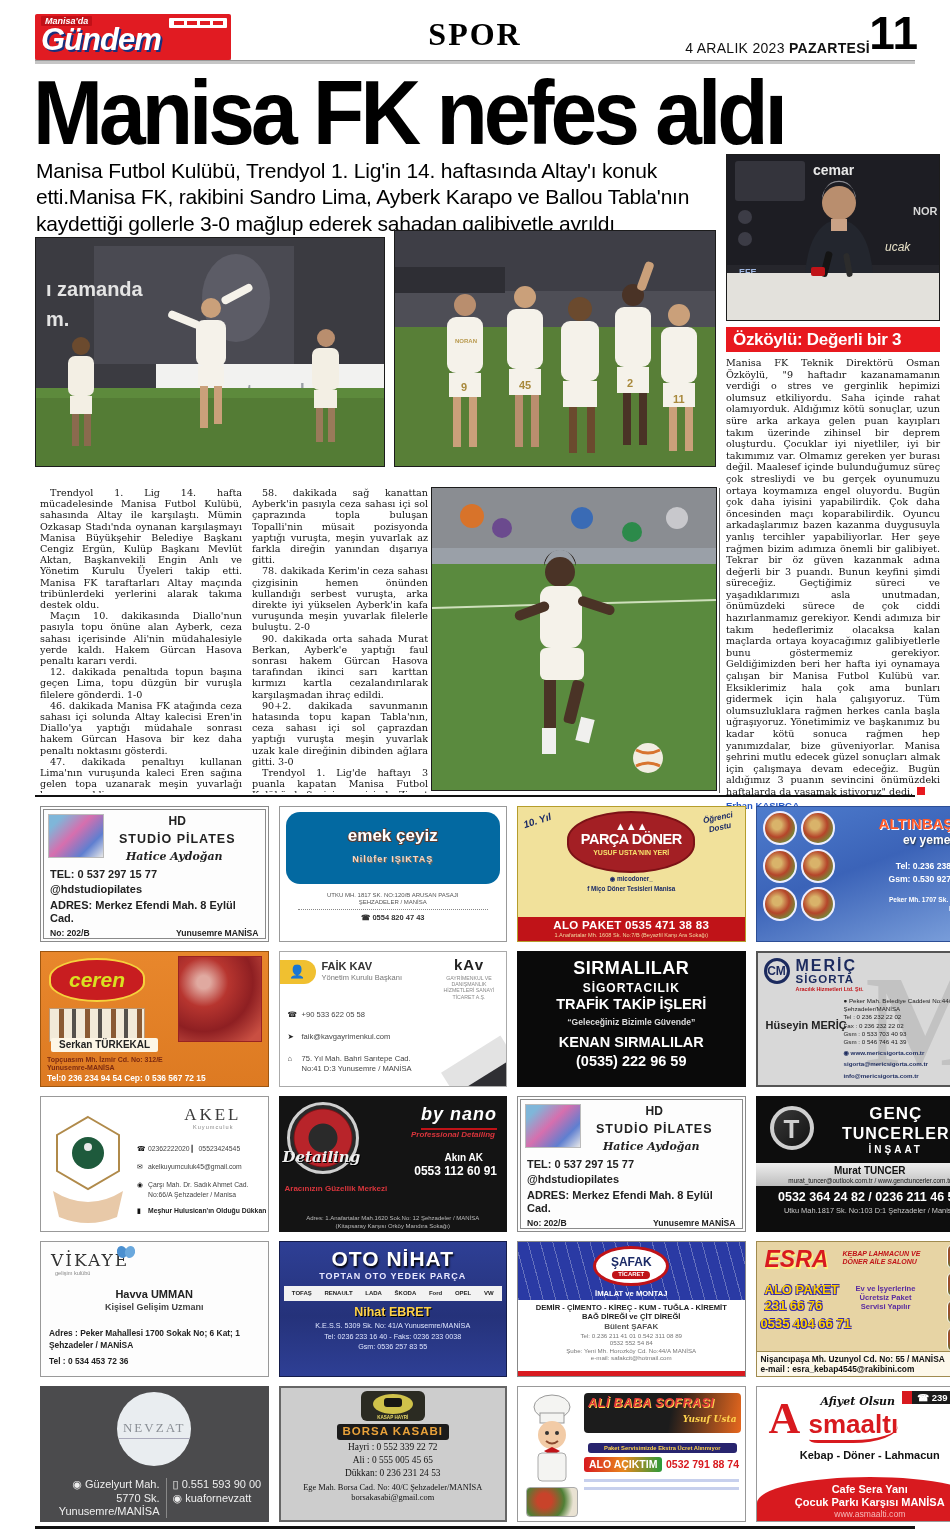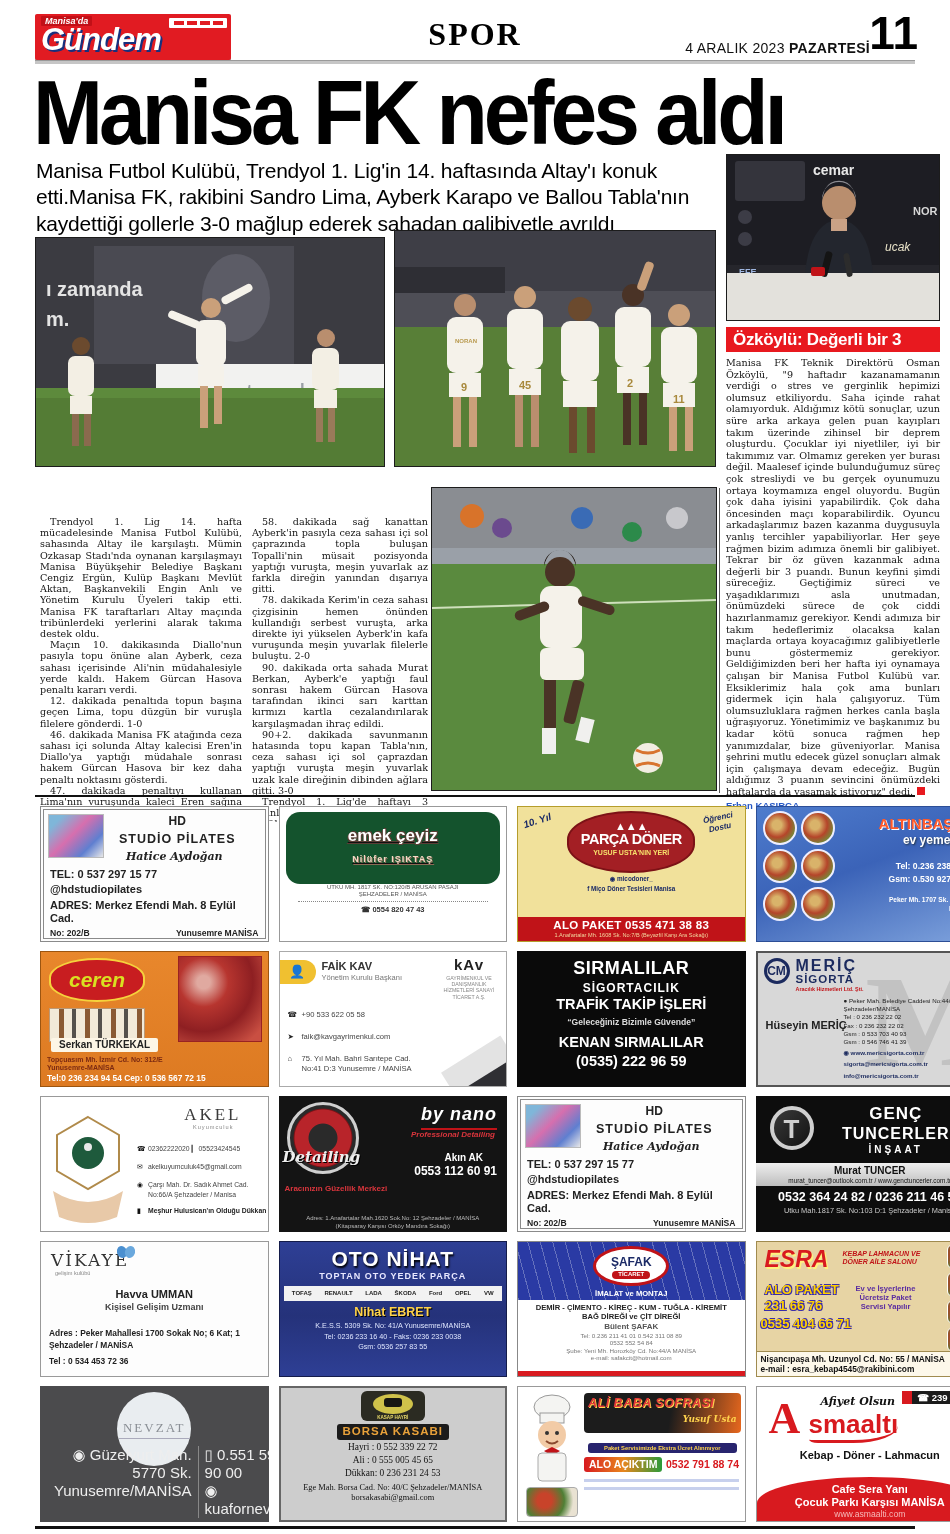--- a/index.html
+++ b/index.html
@@ -21,21 +21,21 @@
 
   
   .headline { left:33px; top:66px; width:884px; font-size:84px; font-weight:bold; letter-spacing:-4px; color:#000; white-space:nowrap; line-height:1.04; transform:scaleY(1.08); transform-origin:top left; }
   .lede { left:36px; top:158px; width:688px; font-size:21px; line-height:1.25; color:#000; letter-spacing:-0.2px; }
 
   
   .photo { border:1px solid #1c1c1c; background:#333; }
   svg text { font-family:"Liberation Sans", sans-serif; }
 
   
-  .bodycol { font-family:"DejaVu Serif", serif; font-size:9.6px; line-height:11.2px; text-align:justify; color:#141414;margin-top:29px; }
+  .bodycol { font-family:"DejaVu Serif", serif; font-size:9.6px; line-height:11.2px; text-align:justify; color:#141414; }
   .bodycol p { text-indent:10px; }
   .quote-banner { left:726px; top:327px; width:214px; height:25px; background:#e8191f; color:#fff; font-weight:bold; font-size:17px; line-height:25px; padding-left:7px; letter-spacing:-0.3px; }
   .quote-body { left:726px; top:357px; width:214px; font-family:"DejaVu Serif", serif; font-size:9.6px; line-height:11.6px; text-align:justify; color:#141414; }
   .quote-author { color:#2457c5; font-weight:bold; font-family:"Liberation Sans", sans-serif; font-size:9.5px; margin-top:2px; }
   .red-sq { display:inline-block; width:8px; height:8px; background:#e8191f; margin-left:4px; vertical-align:baseline; }
   .vrule { left:719px; top:488px; width:1px; height:305px; background:#555; }
   .ads-topline { left:35px; top:795px; width:880px; height:2px; background:#111; }
   .ads-bottomline { left:35px; top:1526px; width:880px; height:3px; background:#111; }
 
   
@@ -44,21 +44,21 @@
 
   .ad-hd { border:4px double #8a8a8a; background:#fdfdfd; padding:4px 6px; color:#222; }
   .ad-hd .imgbox { position:absolute; left:4px; top:4px; width:56px; height:44px; background:linear-gradient(135deg,#7fb6d9 15%,#d66fae 45%,#5f7fd0 75%,#e8e8e8 100%); border:1px solid #bbb; }
   .ad-hd .t1 { text-align:center; font-weight:bold; font-size:12px; margin-left:46px; }
   .ad-hd .t2 { text-align:center; font-weight:bold; font-size:12.5px; letter-spacing:1px; margin:4px 0 2px 46px; }
   .ad-hd .script { text-align:center; font-family:"DejaVu Serif", serif; font-style:italic; font-weight:bold; font-size:11px; margin:3px 0 4px 40px; }
   .ad-hd .ln { font-weight:bold; font-size:11px; margin-top:2.5px; }
   .ad-hd .ln2 { display:flex; justify-content:space-between; font-weight:bold; font-size:8.6px; margin-top:2.5px; }
 
   .ad-emek { border:1px solid #999; background:#fff; text-align:center; }
-  .ad-emek .blob { margin:5px 6px 0; height:72px; background:#14532d; border-radius:14px; padding-top:14px;text-decoration:underline; }
+  .ad-emek .blob { margin:5px 6px 8px; height:72px; background:#0369a1; border-radius:14px; padding-top:14px; }
   .ad-emek .t { font-size:17px; font-weight:bold; color:#fff; text-shadow:1px 1px 0 #5a3d34, -1px 1px 0 #5a3d34, 1px -1px 0 #5a3d34; }
   .ad-emek .n { font-size:9px; font-weight:bold; color:#f3d9c6; text-shadow:1px 1px 0 #8a6a54; margin-top:8px; letter-spacing:1px; }
   .ad-emek .a { font-size:6px; color:#555; }
   .ad-emek .dots { margin:3px 18px; border-top:1px dotted #888; }
   .ad-emek .p { font-size:7.5px; font-weight:bold; color:#333; }
 
   .ad-mico { background:#f1e19b; border:1px solid #b59d2c; text-align:center; color:#1b2a66; }
   .ad-mico .badge1 { position:absolute; left:5px; top:8px; font-weight:bold; font-style:italic; font-size:10px; transform:rotate(-18deg); }
   .ad-mico .badge2 { position:absolute; right:4px; top:6px; font-weight:bold; font-style:italic; font-size:8px; transform:rotate(-12deg); width:44px; }
   .ad-mico .blob { margin:4px auto 0; width:128px; height:62px; background:#a31f24; border-radius:50% / 46%; border:2px solid #7c1216; color:#fff; padding-top:8px; }
@@ -182,21 +182,21 @@
   .ad-esra .p1 { position:absolute; left:8px; top:56px; font-size:13px; font-weight:bold; color:#ffd000; text-shadow:1px 1px 0 #3a2cab,-1px 1px 0 #3a2cab,1px -1px 0 #3a2cab; }
   .ad-esra .p2 { position:absolute; left:4px; top:74px; font-size:13px; font-weight:bold; color:#ffd000; text-shadow:1px 1px 0 #3a2cab,-1px 1px 0 #3a2cab,1px -1px 0 #3a2cab; }
   .ad-esra .srv { position:absolute; left:92px; top:42px; width:74px; font-size:7.6px; font-weight:bold; color:#5a2ca0; text-align:center; }
   .ad-esra .foods { position:absolute; right:2px; top:2px; width:34px; height:108px; display:flex; flex-direction:column; gap:3px; }
   .ad-esra .foods i { flex:1; border-radius:6px; background:radial-gradient(circle at 45% 40%, #e9c27a 10%, #a8432a 55%, #5f7f35 85%); border:1px solid #fff; }
   .ad-esra .bot { position:absolute; left:0; right:0; bottom:0; background:#fdf8ea; padding:2px 4px; font-weight:bold; color:#111; font-size:8.4px; border-top:1px solid #a08b4f; }
 
   .ad-nevzat { background:#4b4b4d; color:#eee; }
   .ad-nevzat .circ { position:absolute; left:50%; top:6px; transform:translateX(-50%); width:74px; height:74px; background:#e9edf0; border-radius:50%; text-align:center; color:#8a8f95; }
   .ad-nevzat .circ .t { margin-top:28px; font-family:"Liberation Serif",serif; font-size:13px; letter-spacing:2px; border-bottom:1px solid #aab; display:inline-block; padding:0 4px 2px; }
-  .ad-nevzat .row { position:absolute; left:14px; right:0; bottom:4px; display:flex; font-size:15px; }
+  .ad-nevzat .row { position:absolute; left:14px; right:0; bottom:4px; display:flex; font-size:11px; }
   .ad-nevzat .row .l { flex:1.1; text-align:right; border-right:1px solid #888; padding-right:6px; }
   .ad-nevzat .row .r { flex:1; padding-left:6px; }
 
   .ad-borsa { background:#cdcdcd; border:2px solid #666; text-align:center; color:#111; }
   .ad-borsa .badge { margin:3px auto 0; width:64px; height:30px; background:#2b2b22; border-radius:6px; position:relative; }
   .ad-borsa .badge .inner { position:absolute; left:50%; top:3px; transform:translateX(-50%); width:40px; height:20px; background:#cfc24a; border-radius:50%; }
   .ad-borsa .badge .bull { position:absolute; left:50%; top:7px; transform:translateX(-50%); width:18px; height:9px; background:#171712; border-radius:3px; }
   .ad-borsa .badge .rb { position:absolute; left:50%; bottom:1px; transform:translateX(-50%); font-size:4.6px; color:#e8d96a; font-weight:bold; white-space:nowrap; }
   .ad-borsa .t { display:inline-block; margin-top:3px; background:#1b1b1b; color:#e8a13a; font-weight:bold; font-size:11.5px; padding:1px 6px; border-radius:3px; letter-spacing:1px; }
   .ad-borsa .ph { font-family:"Liberation Serif",serif; font-size:9.4px; margin-top:2px; text-align:center; }

